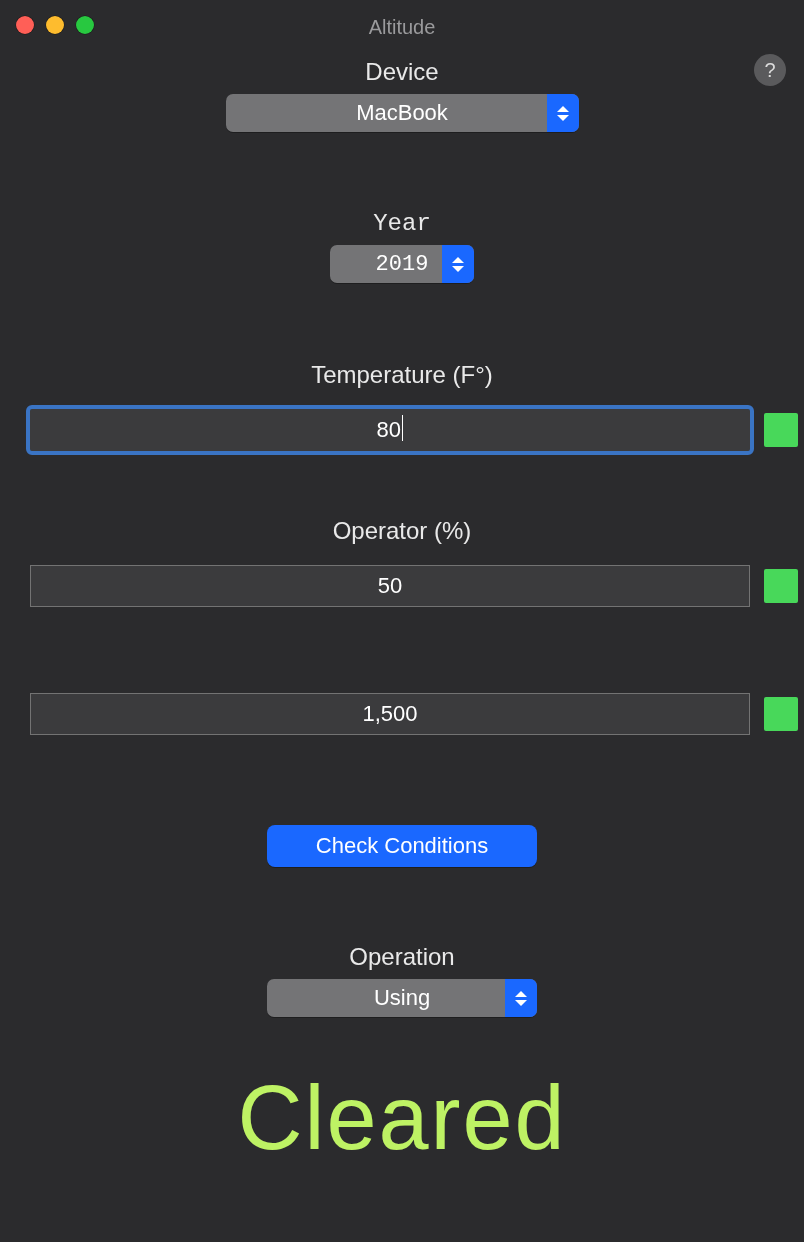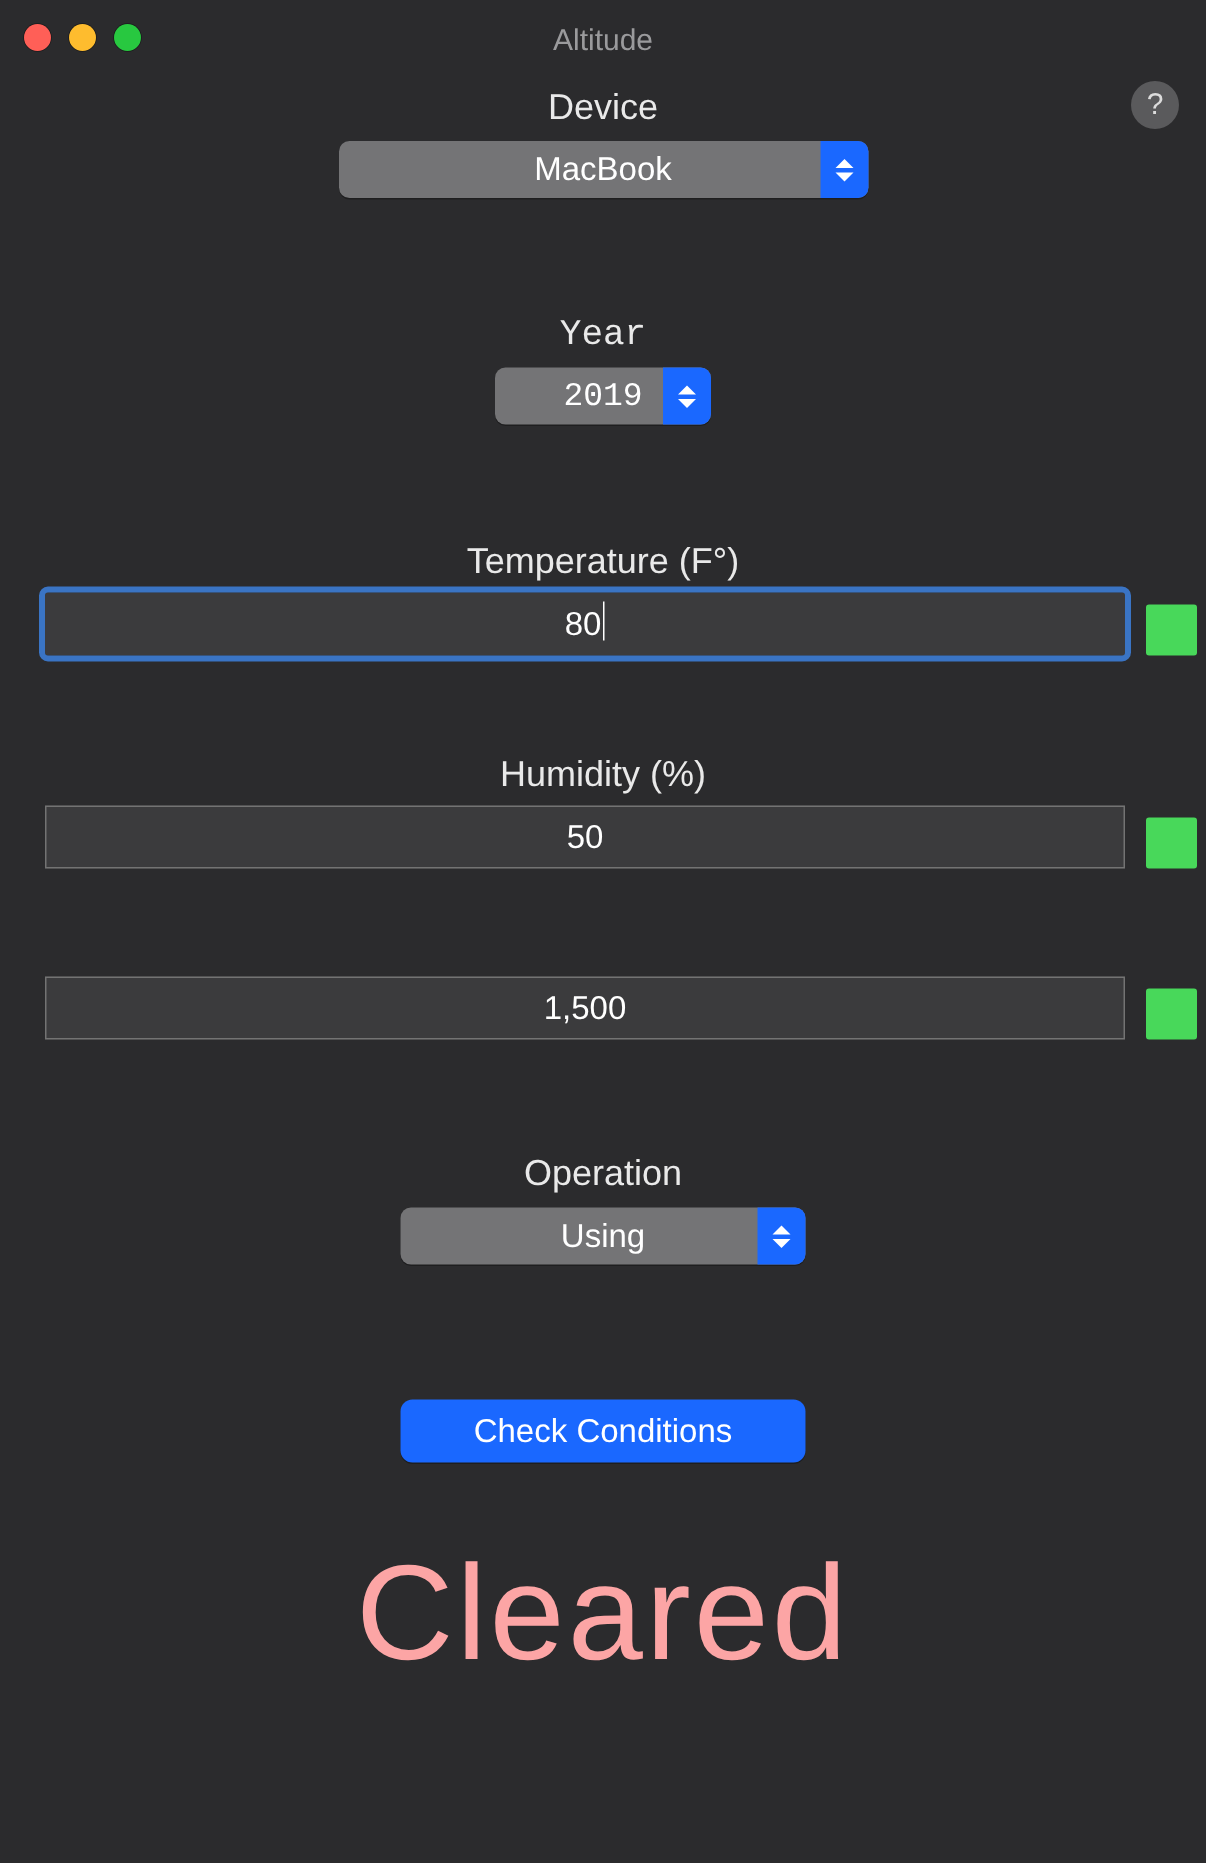--- a/index.html
+++ b/index.html
@@ -86,22 +86,22 @@
     border-right:6px solid transparent;
   }
   .select .stepper::before{ border-bottom:6px solid #fff; margin-bottom:1px;}
   .select .stepper::after{ border-top:6px solid #fff; margin-top:1px;}
 
   .device-select { width: 353px; margin-top:8px;text-align:right;}
   .year-select { width: 144px; margin-top:8px;}
   .op-select { width: 270px; margin-top:8px;}
 
   .input-row {
-    display:flex; align-items:flex-end; width:100%;
-    margin-top:6px;
+    display:flex; align-items:center; width:100%;
+    margin-top:20px;
     gap: 14px;
   }
   .text-input {
     flex: 1;
     height: 42px;
     background: #3b3b3d;
     border: 1px solid #737373;
     color: #fff;
     font-size: 22px;
     text-align:center;
@@ -138,21 +138,21 @@
     font-family: inherit;
     cursor:pointer;
     box-shadow: 0 1px 0 rgba(0,0,0,0.3);
   }
   .result {
     text-align:center;
     margin-top: 50px;
     font-size: 90px;
     font-weight: 100;
     letter-spacing: 2px;
-    color: #fca5a5;
+    color: #bef264;
   }
   .cursor-line {
     display:inline-block;
     width: 1.5px; height: 26px;
     background:#fff;
     vertical-align: middle;
     margin-left:1px;
     position:relative; top:-2px;
   }
 </style>
@@ -195,41 +195,41 @@
     <div class="input-row">
       <div class="text-input focused" style="display:flex;align-items:center;justify-content:center;">
         <span>80</span>
           <span class="cursor-line"></span>
       </div>
       <div class="status-box" style="background:#48d85a"></div>
     </div>
   </div>
 
   <div class="group g-hum">
-    <div class="label">Humidity (%)</div>
+    <div class="label">Operator (%)</div>
     <div class="input-row">
       <input class="text-input" value="50" style="">
       <div class="status-box"></div>
     </div>
   </div>
 
   <div class="group g-alt">
     <div class="input-row">
       <input class="text-input" value="1,500" style="">
       <div class="status-box"></div>
     </div>
+  </div>
+
+  <div class="group">
+    <button class="check-btn">Check Conditions</button>
   </div>
 
   <div class="group g-op">
     <div class="label">Operation</div>
     <div class="select op-select">
       <span>Using</span>
       <span class="stepper"></span>
     </div>
   </div>
 
-  <div class="group">
-    <button class="check-btn">Check Conditions</button>
-  </div>
-
   <div class="result">Cleared</div>
 
 </div>
 
 </body></html>

